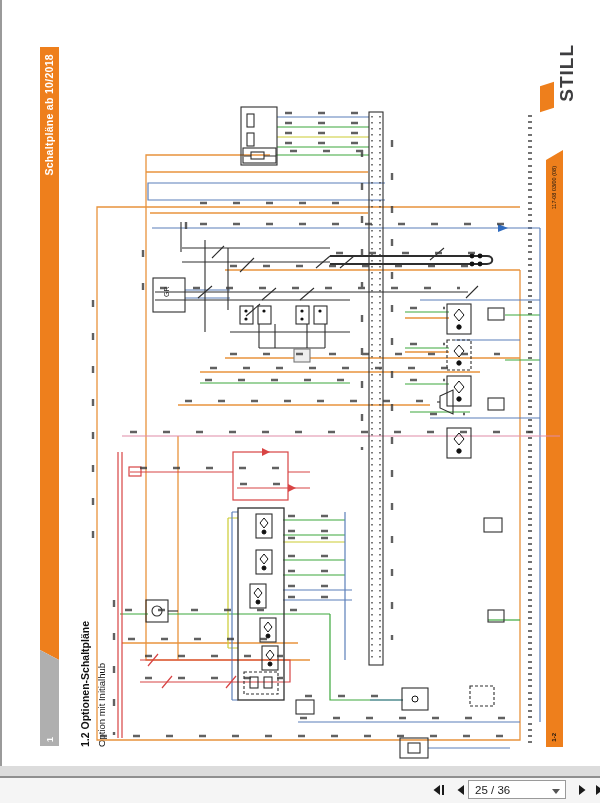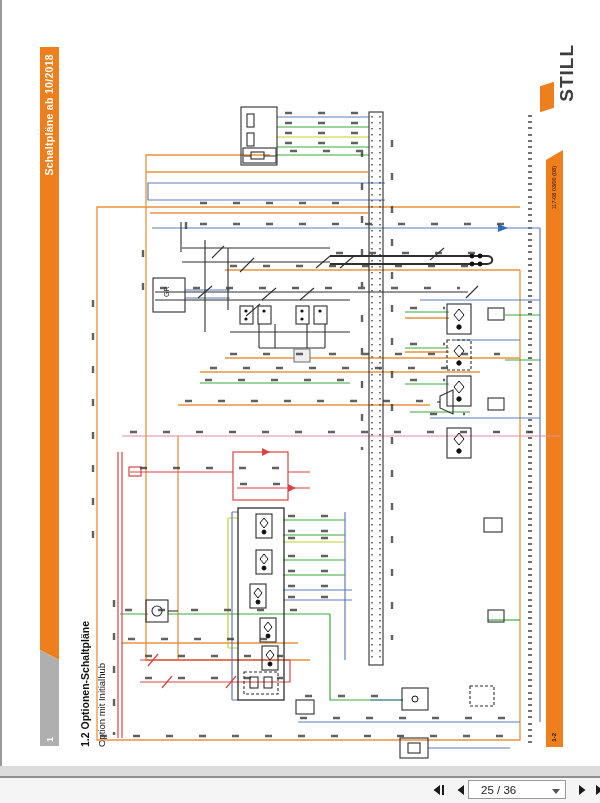--- a/index.html
+++ b/index.html
@@ -51,21 +51,21 @@
 
   
   .page-shadow{left:0;top:766px;width:600px;height:10px;background:#dcdcdc;
     border-bottom:2px solid #8f8f8f;}
   .toolbar{left:0;top:778px;width:600px;height:25px;background:#f5f5f5;overflow:hidden;}
   .tbtn{position:absolute;top:2px;width:20px;height:20px;border:none;background:transparent;
     padding:0;cursor:pointer;display:flex;align-items:center;justify-content:center;}
   .tbtn svg{display:block;}
   .page-field{position:absolute;left:468px;top:2px;width:98px;height:19px;background:#fff;
     border:1px solid #9a9a9a;font-size:11.5px;color:#222;line-height:19px;
-    padding-left:12px;box-sizing:border-box;cursor:text;}
+    padding-left:6px;box-sizing:border-box;cursor:text;}
   .caret{position:absolute;right:5px;top:8px;width:0;height:0;
     border-left:4px solid transparent;border-right:4px solid transparent;
     border-top:5px solid #555;}
 </style>
 </head>
 <body>
 
 <div class="abs page-edge"></div>
 
 <div class="abs left-banner">

